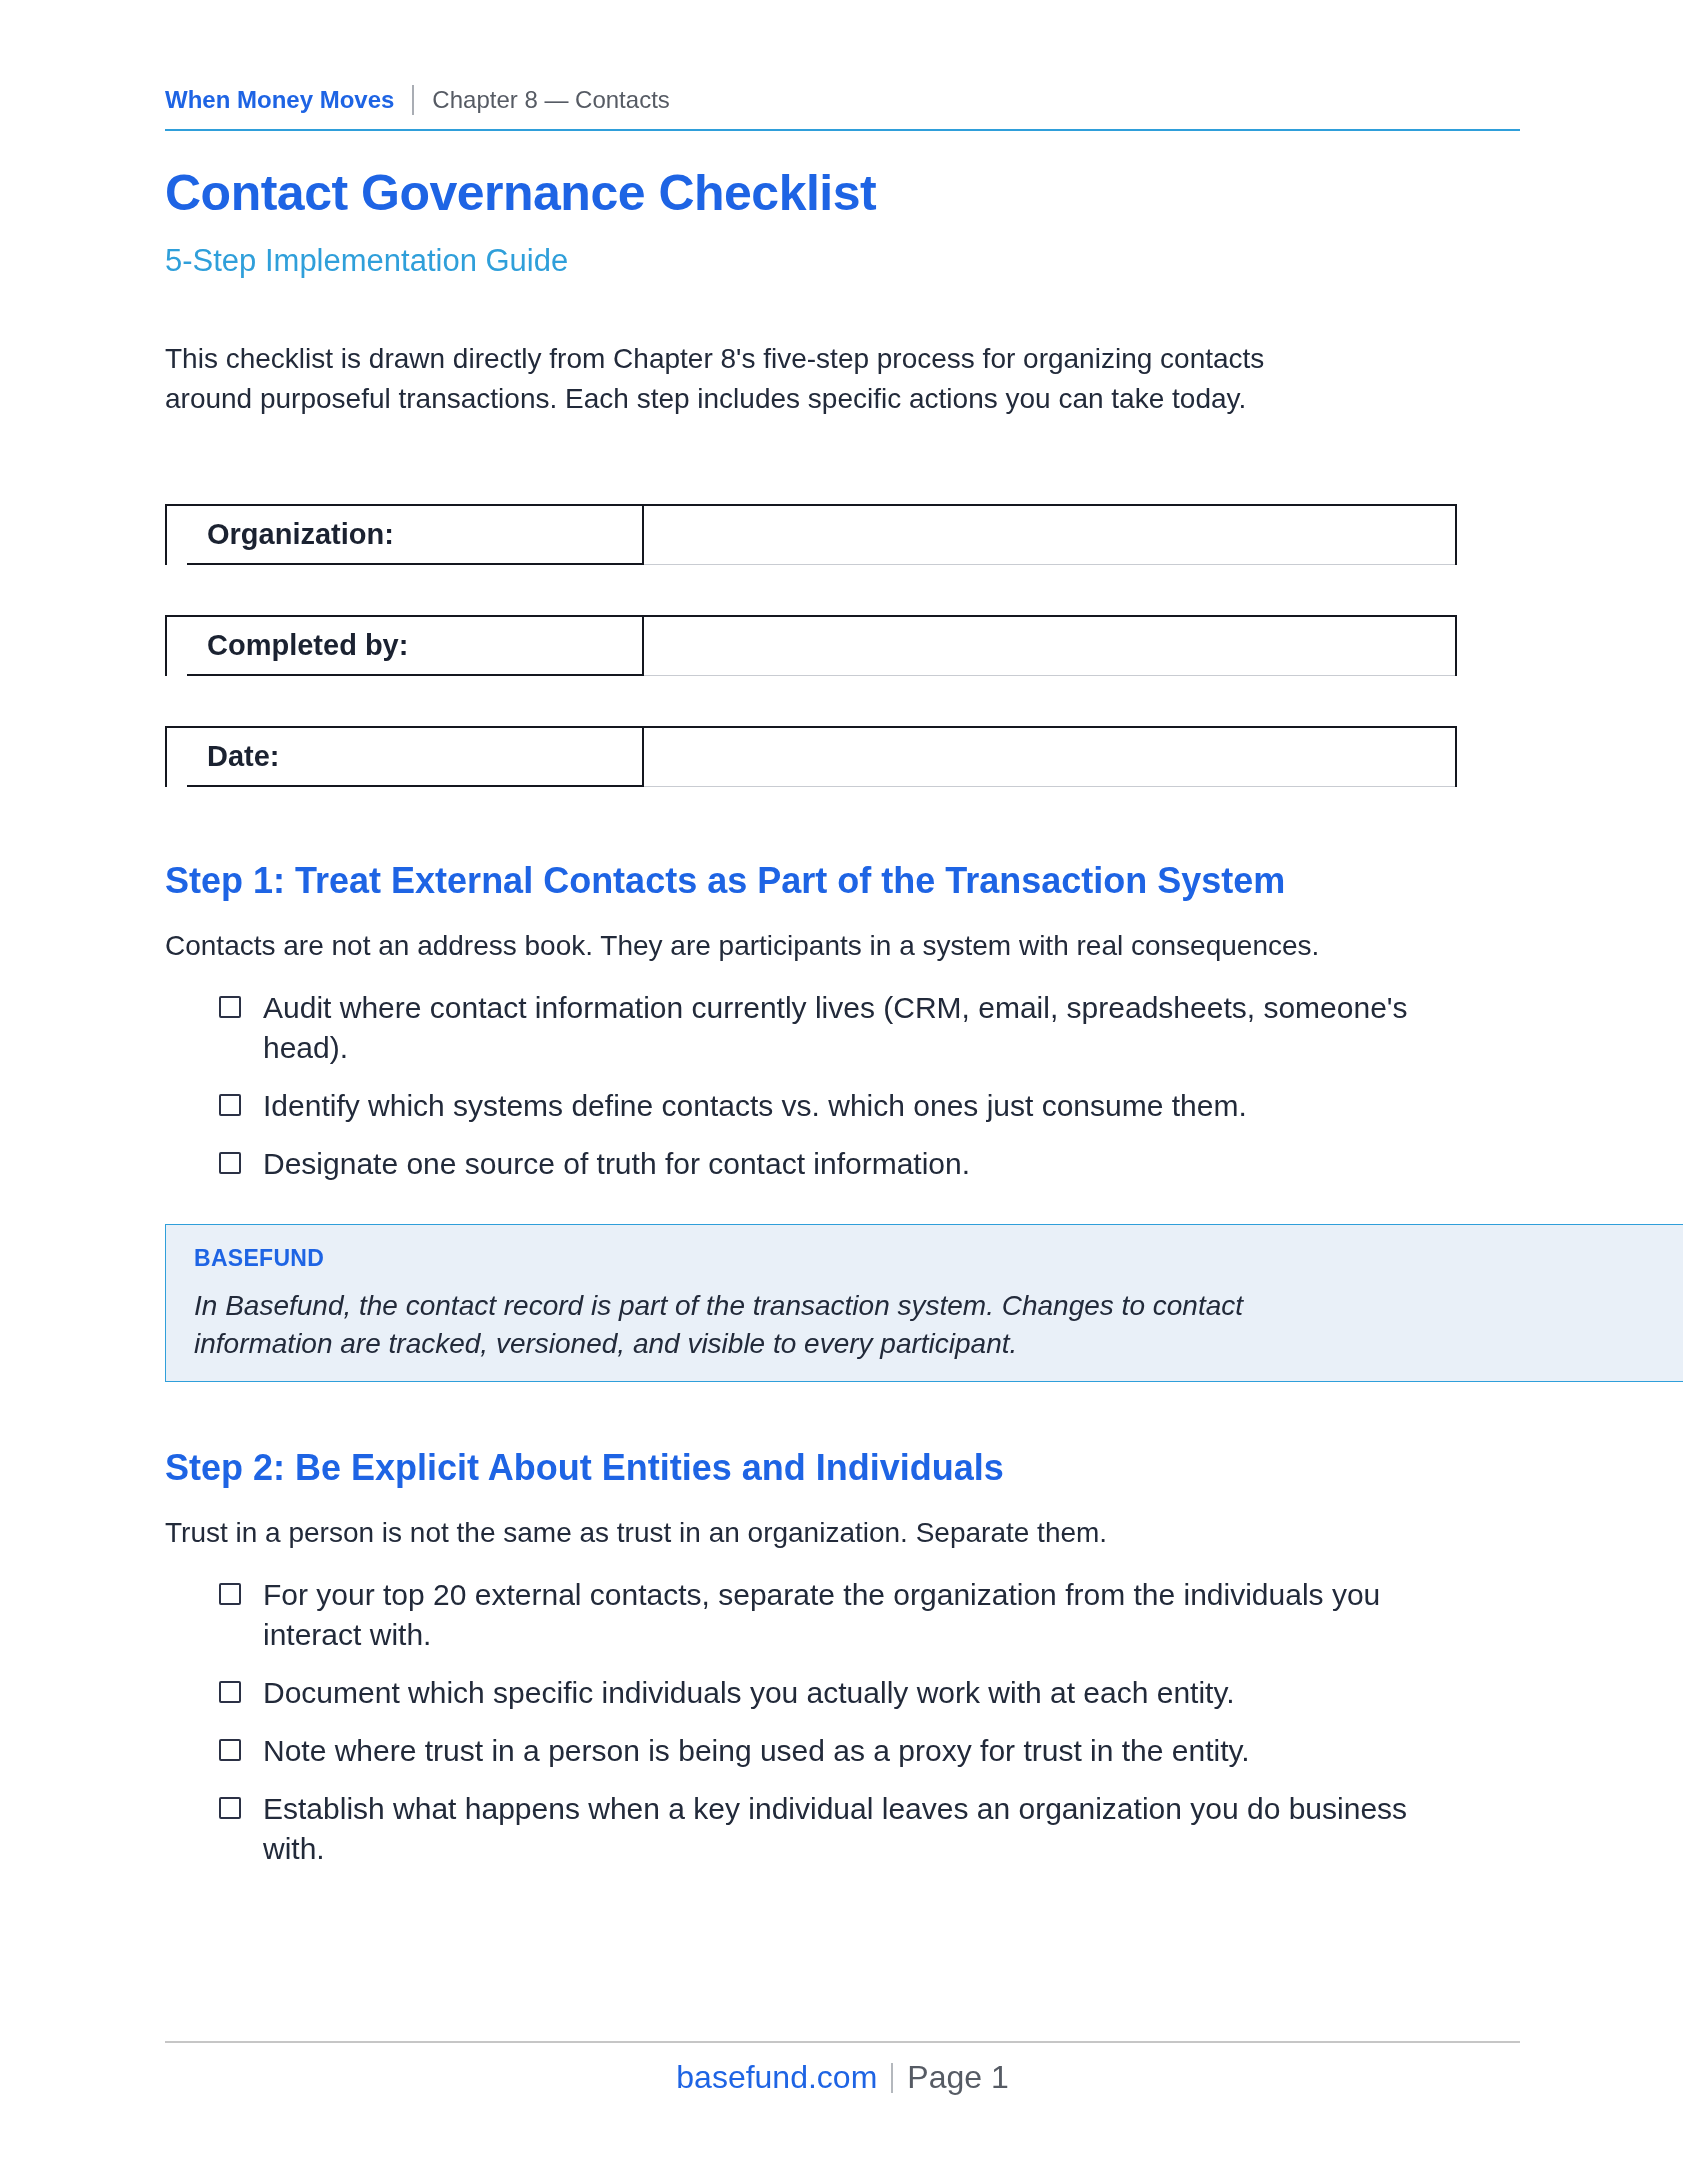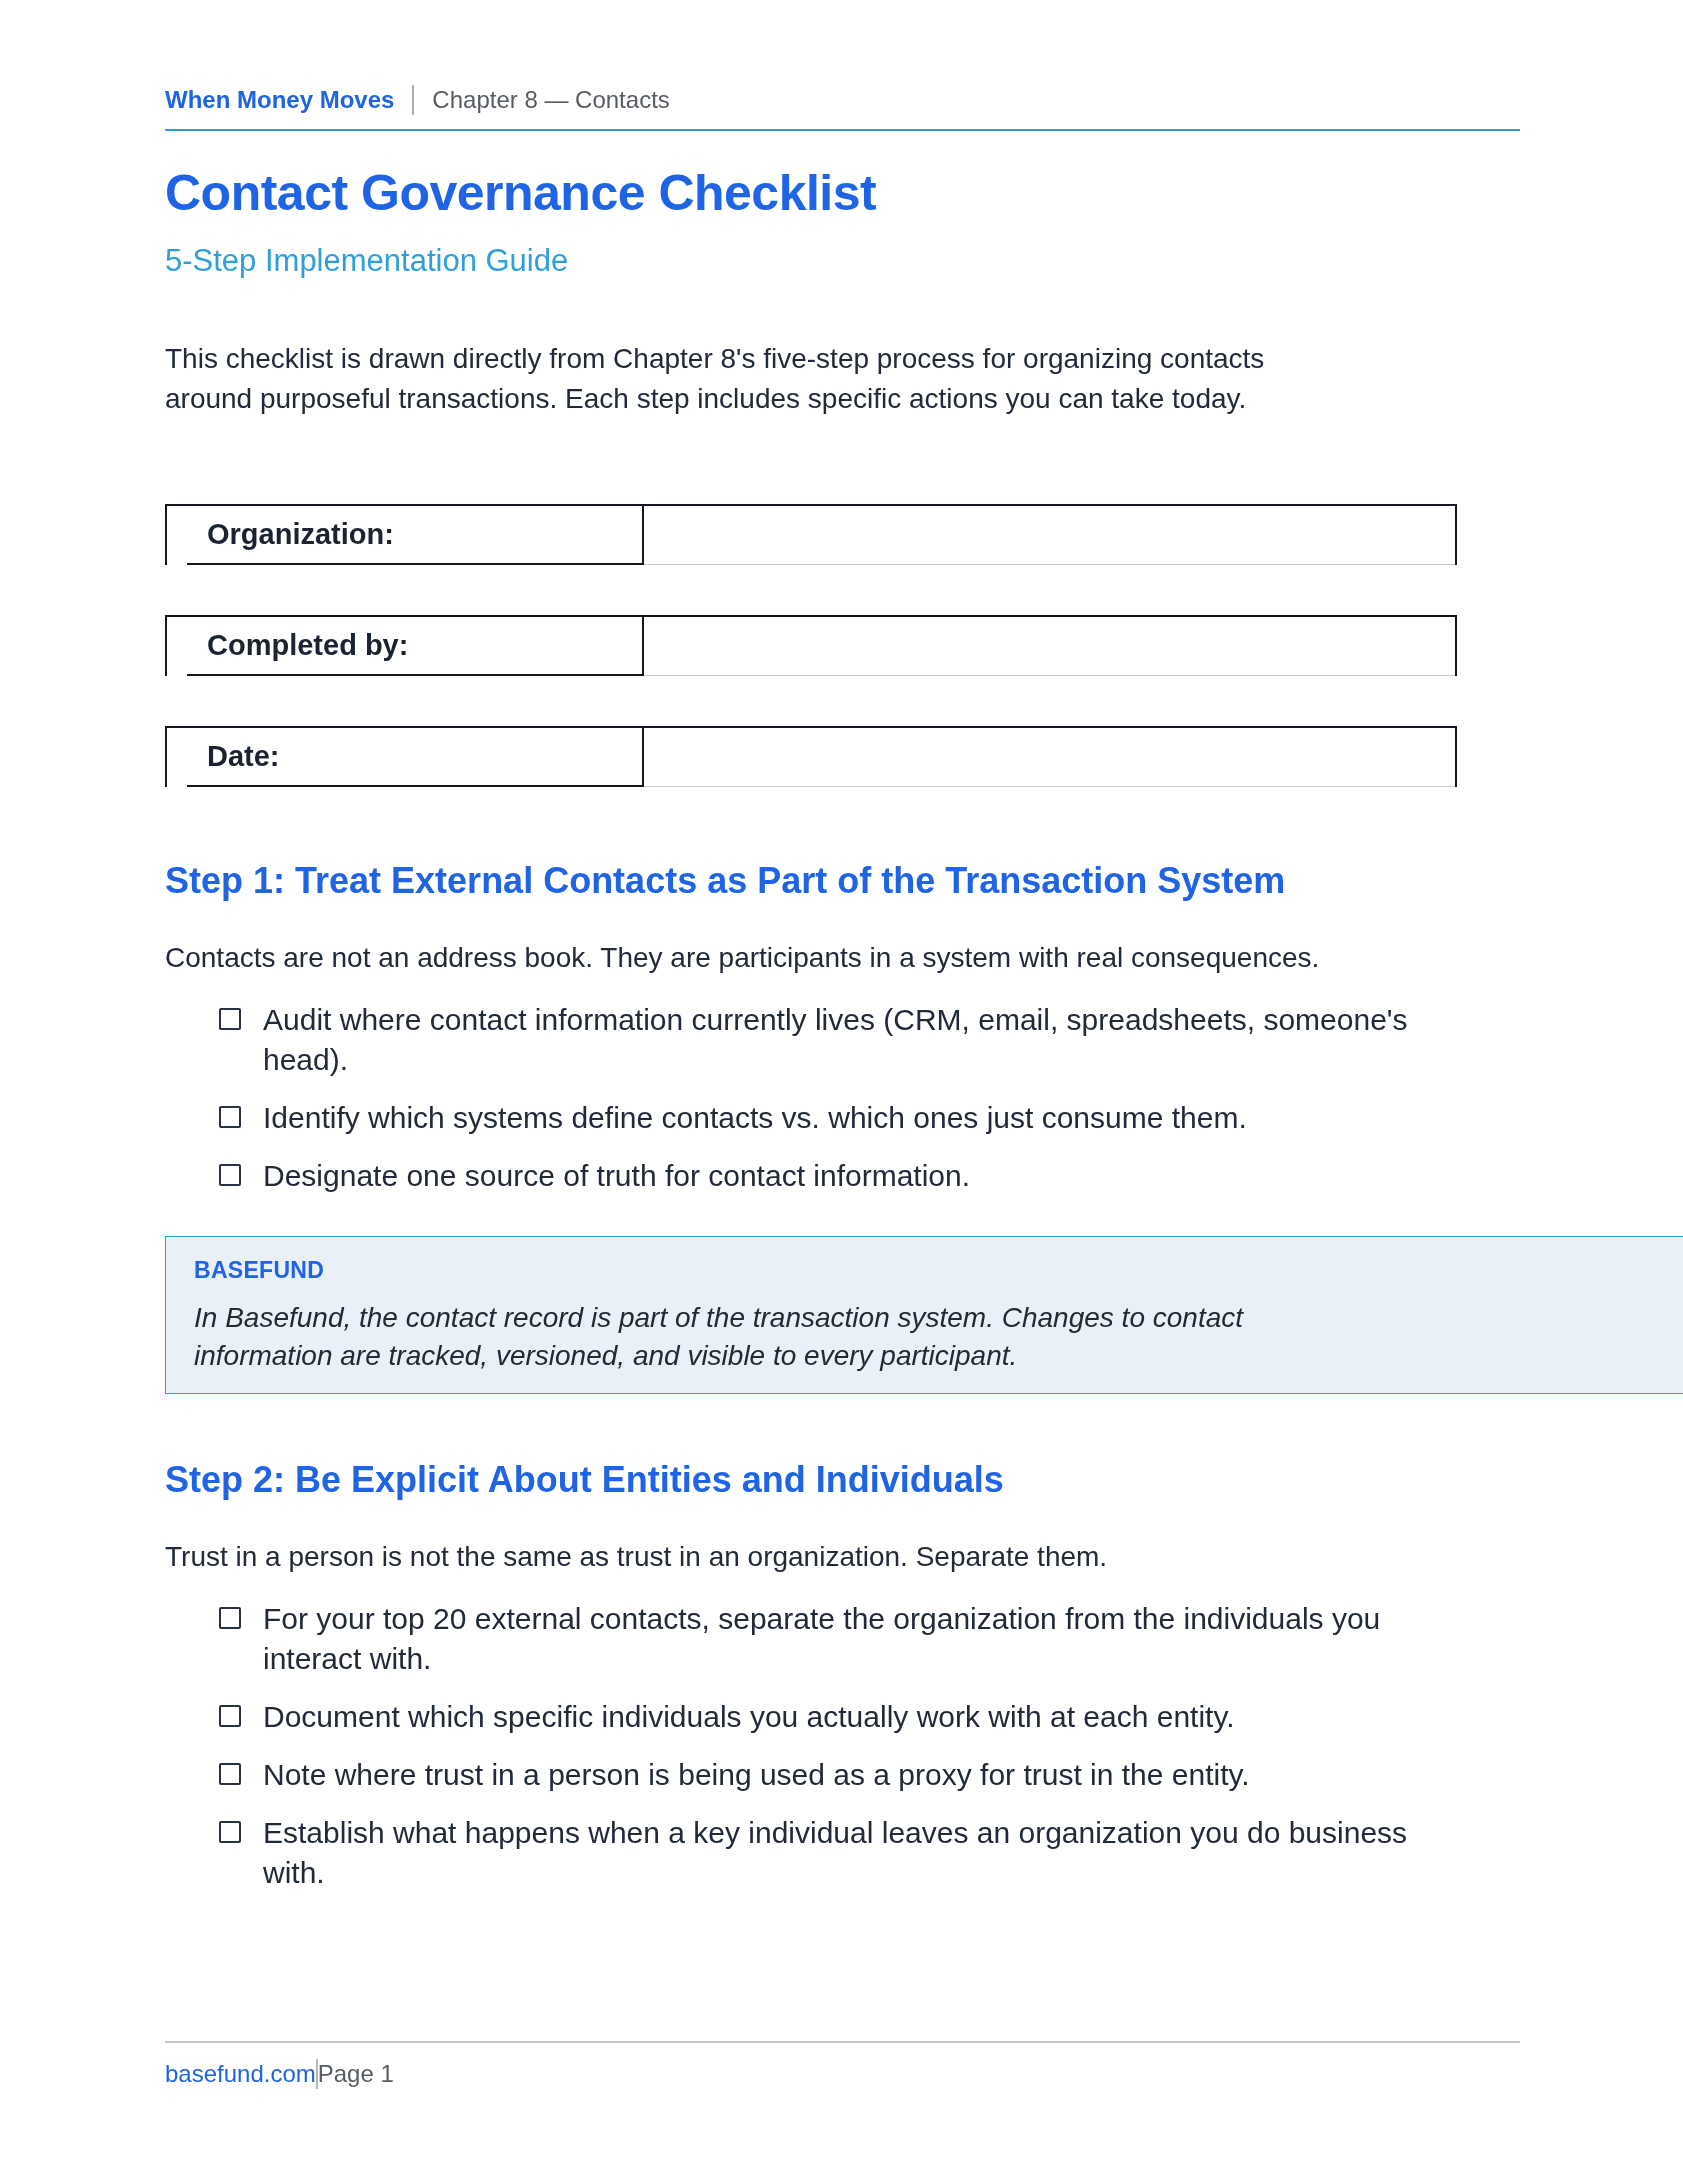--- a/index.html
+++ b/index.html
@@ -36,21 +36,21 @@
     border-right:2px solid #14171f; border-bottom:2px solid #14171f;
     display:flex; align-items:center; padding-left:20px;
     font-size:29px; font-weight:700; color:#1b2231;
   }
   .form-value { flex:1; border-bottom:1px solid #c9ccd2; background:#ffffff; }
 
   
   .step-heading { font-size:36px; line-height:46px; font-weight:700; color:var(--accent,#1e64e4); }
   .step-1 .step-heading { margin-top:71px; }
   .step-2 .step-heading { margin-top:63px; }
-  .step-desc { margin-top:34px; font-size:28px; line-height:40px; }
+  .step-desc { margin-top:22px; font-size:28px; line-height:40px; }
   .checklist { margin-top:22px; padding-left:54px; list-style:none; }
   .checklist li { display:flex; align-items:flex-start; margin-bottom:18px; font-size:30px; line-height:40px; }
   .checkbox {
     flex:0 0 auto; width:22px; height:22px;
     border:2.5px solid #2b3145; border-radius:2px;
     margin:8px 22px 0 0; background:#ffffff; cursor:pointer;
   }
   .item-text { color:#222a3a; }
 
   
@@ -59,21 +59,21 @@
     background:var(--callout-bg,#e9f0f8);
     border:1px solid var(--cyan,#2f9fda);
     padding:20px 30px 18px 28px;
   }
   .callout-label { font-size:23px; line-height:26px; font-weight:700; letter-spacing:0.3px; color:var(--accent,#1e64e4); }
   .callout-text { margin-top:16px; font-size:28px; line-height:38px; font-style:italic; color:#222a3a; }
 
   
   .doc-footer { position:absolute; left:165px; right:163px; top:2041px; }
   .footer-rule { height:2px; background:#c6c6c6; }
-  .footer-text { margin-top:16px; display:flex; justify-content:flex-start; align-items:center; font-size:24px; }
+  .footer-text { margin-top:16px; display:flex; justify-content:center; align-items:center; gap:14px; font-size:32px; }
   .footer-site { color:var(--accent,#1e64e4); cursor:pointer; }
   .fsep { width:2px; height:30px; background:#b4b8bd; }
   .footer-page { color:#565b64; }
 </style>
 </head>
 <body>
 
 <div class="page">
 
   <header class="doc-header">

